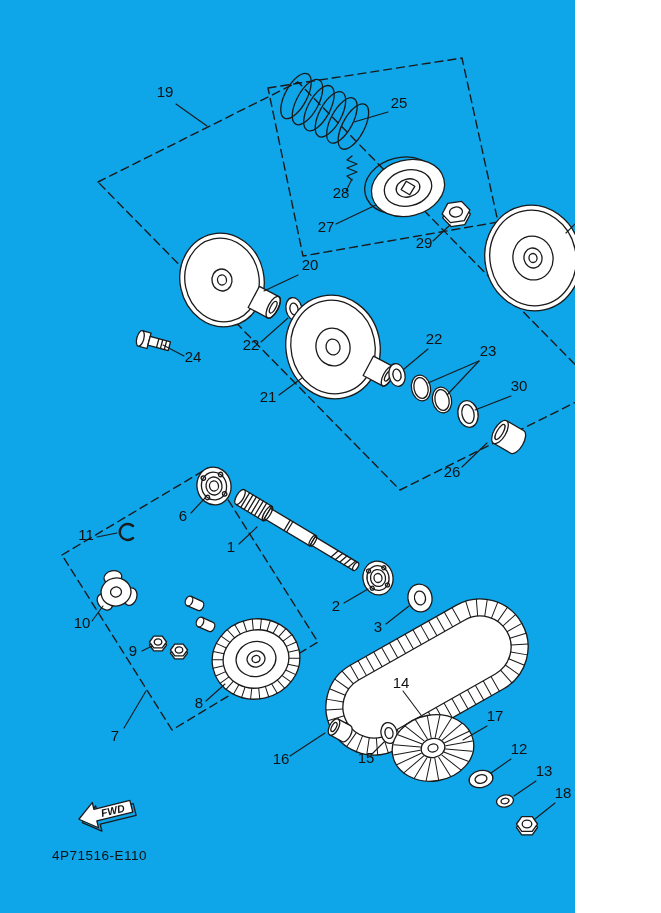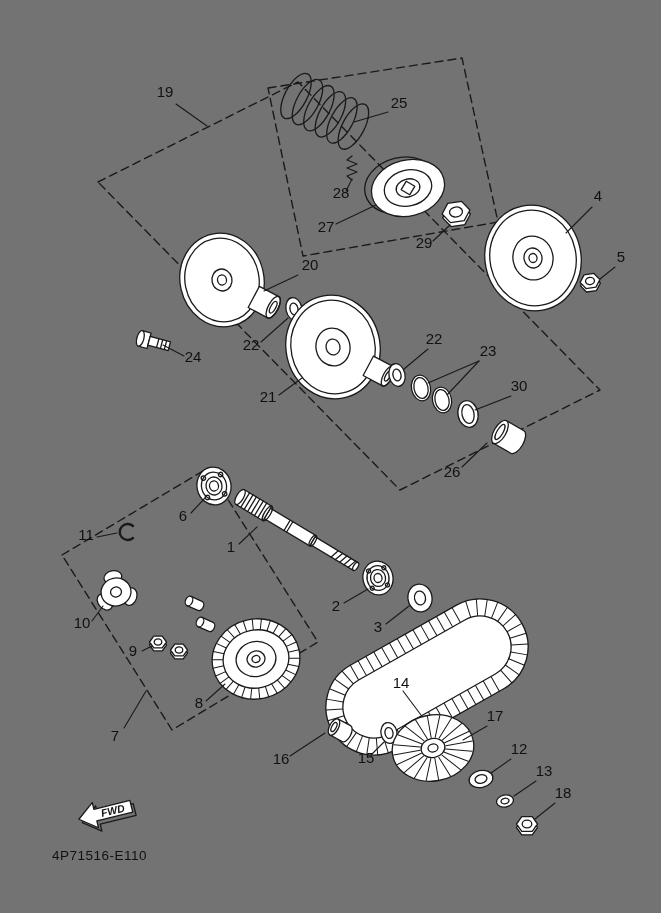--- a/index.html
+++ b/index.html
@@ -1,16 +1,16 @@
 <!DOCTYPE html>
 <html><head>
 <meta charset="utf-8">
 <style>
   html,body{margin:0;padding:0;background:#ffffff;}
-  .stage{position:relative;width:661px;height:913px;background:#737373;overflow:hidden;
+  .stage{position:relative;width:575px;height:913px;background:#0ea5e9;overflow:hidden;
          font-family:"Liberation Sans",sans-serif;}
   svg{display:block;}
   svg ellipse, svg circle, svg path, svg rect, svg polygon, svg polyline, svg line{
     fill:none;stroke:#1a1a1a;stroke-width:1.3;stroke-linecap:round;stroke-linejoin:round;}
   svg .w{fill:#ffffff;}
   svg .dash{stroke-dasharray:8 5;stroke-width:1.4;fill:none;}
   svg .leader{stroke-width:1.1;}
   svg g[data-radial] line, svg g[data-belt] line{stroke-width:1;}
   svg text{stroke:none;fill:#111111;font-family:"Liberation Sans",sans-serif;font-size:15px;}
   svg text.callout{text-anchor:middle;}

